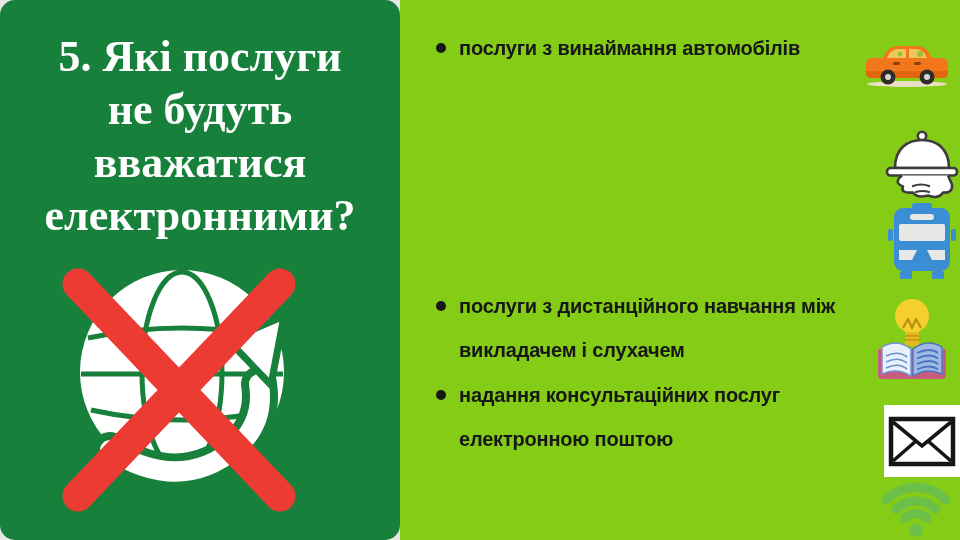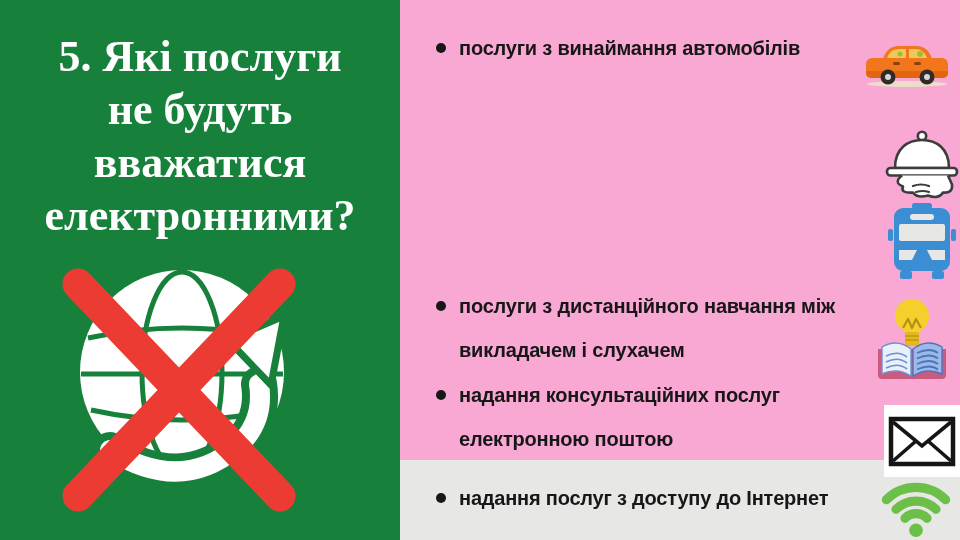--- a/index.html
+++ b/index.html
@@ -1,30 +1,30 @@
 <!DOCTYPE html>
 <html><head>
 <meta charset="utf-8">
 <style>
   html,body{margin:0;padding:0;}
   body{width:960px;height:540px;overflow:hidden;font-family:"Liberation Sans",sans-serif;}
   .slide{position:relative;width:960px;height:540px;display:flex;background:#E7E7E6;}
 
   
-  .green-panel{position:relative;width:400px;height:540px;background:#17813C;flex:0 0 400px;}
+  .green-panel{position:relative;width:400px;height:540px;background:#17813C;flex:0 0 400px;border-radius:15px;}
   .title{
     position:absolute;top:30px;left:0;width:400px;
     text-align:center;color:#FFFFFF;
     font-family:"Liberation Serif",serif;font-weight:700;
     font-size:44px;line-height:53px;white-space:pre-line;
   }
   .globe-wrap{position:absolute;left:58px;top:252px;width:244px;height:272px;}
 
   
-  .gray-panel{position:relative;flex:1;height:460px;background:#f9a8d4;}
+  .gray-panel{position:relative;flex:1;height:540px;background:#84cc16;}
   .item{position:absolute;left:36px;display:flex;align-items:flex-start;}
   .bullet{flex:0 0 10px;width:10px;height:10px;border-radius:50%;background:#171717;margin-top:17px;margin-right:13px;}
   .item-text{
     color:#171717;font-weight:700;font-size:20px;line-height:44px;
     letter-spacing:-0.2px;white-space:pre-line;max-width:470px;
   }
   .item-1{top:26px;} .item-2{top:96px;} .item-3{top:203px;}
   .item-4{top:284px;} .item-5{top:373px;} .item-6{top:476px;}
 
   .icon{position:absolute;}
@@ -85,24 +85,20 @@
       <div class="item-text">послуги з дистанційного навчання між
 викладачем і слухачем</div>
     </div>
 
     <div class="item item-5">
       <span class="bullet"></span>
       <div class="item-text">надання консультаційних послуг
 електронною поштою</div>
     </div>
 
-    <div class="item item-6">
-      <span class="bullet"></span>
-      <div class="item-text">надання послуг з доступу до Інтернет</div>
-    </div>
 
     <div class="icon icon-car">
       <svg viewBox="0 0 90 60" xmlns="http://www.w3.org/2000/svg">
         <ellipse cx="45" cy="53" rx="40" ry="3" fill="#EADFC6"></ellipse>
         <path d="M21,28 q4,-13 16,-13 h17 q12,0 16,13 z" fill="#F2761B"></path>
         <path d="M25,27 q3,-9 12,-9 h7 v9 z" fill="#F0C85A"></path>
         <circle cx="38" cy="23" r="2.5" fill="#9CBF3B"></circle>
         <path d="M47,18 h6 q9,0 12,9 h-18 z" fill="#F0C85A"></path>
         <circle cx="58" cy="23" r="3" fill="#9CBF3B"></circle>
         <rect x="4" y="27" width="82" height="20" rx="6" fill="#F2761B"></rect>

